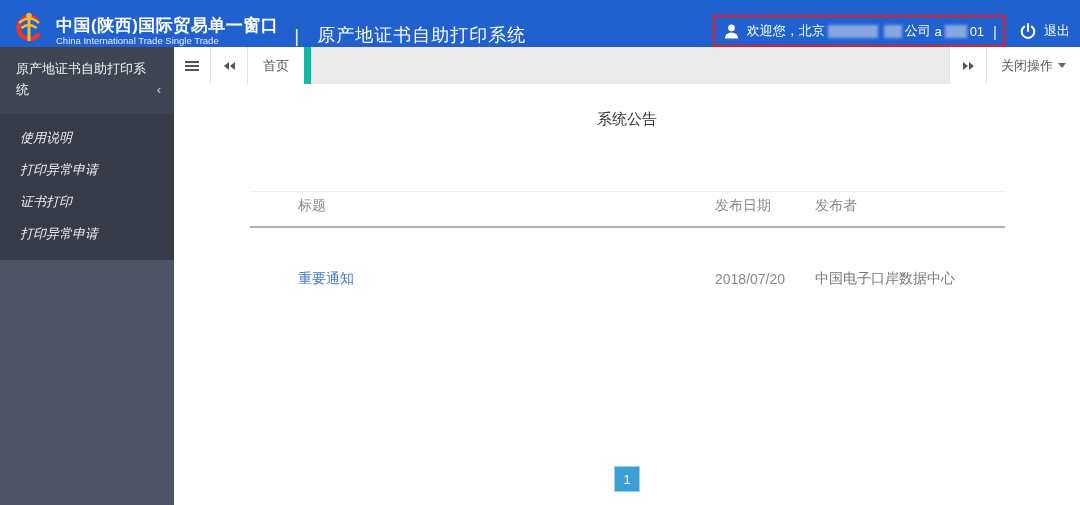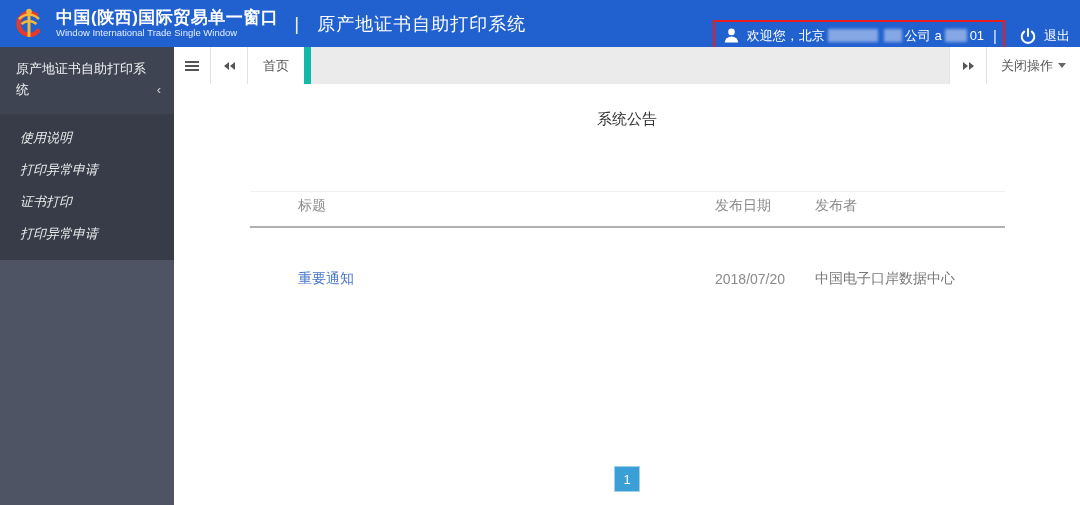--- a/index.html
+++ b/index.html
@@ -1,21 +1,21 @@
 <!DOCTYPE html>
 <html><head>
 <meta charset="utf-8">
 <style>
   * { margin:0; padding:0; box-sizing:border-box; }
   html,body { width:1080px; height:505px; overflow:hidden; }
   body { font-family:"Liberation Sans","DejaVu Sans",sans-serif; background:#fff; }
   .page { width:1080px; height:505px; display:flex; flex-direction:column; }
 
   
-  .header { height:47px; background:#2161cf; display:flex; align-items:center; padding:0 10px 0 10px; color:#fff; flex-shrink:0; }
+  .header { height:47px; background:#2161cf; display:flex; align-items:flex-end; padding:0 10px 0 10px; color:#fff; flex-shrink:0; }
   .logo { width:38px; height:38px; margin-right:8px; display:flex; align-items:center; justify-content:center; }
   .org-block { display:flex; flex-direction:column; line-height:1.15; }
   .org-title { font-size:17px; font-weight:bold; letter-spacing:0.5px; }
   .org-sub { font-size:9.5px; color:#e3ecff; margin-top:1px; }
   .h-divider { font-size:19px; font-weight:300; color:rgba(255,255,255,0.9); margin:0 18px 0 16px; }
   .app-title { font-size:18px; font-weight:500; letter-spacing:1px; }
 
   .header-right { margin-left:auto; display:flex; align-items:center;margin-top:24px; }
   .welcome-box { display:flex; align-items:center; border:2px solid #e81e1e; padding:4px 6px 4px 8px; height:32px; }
   .user-icon { margin-right:7px; display:flex; }
@@ -78,21 +78,21 @@
       <svg width="36" height="36" viewBox="0 0 36 36">
         <path d="M27 25 a11 11 0 1 1 -2 -16" stroke="#e23b2e" stroke-width="4.5" fill="none" stroke-linecap="round"></path>
         <path d="M18 6 v25" stroke="#f3b83a" stroke-width="3" fill="none"></path>
         <path d="M8 13 q10 -9 20 0" stroke="#f3b83a" stroke-width="2.5" fill="none"></path>
         <path d="M10.5 18 q7.5 -6 15 0" stroke="#f3b83a" stroke-width="2.5" fill="none"></path>
         <circle cx="18" cy="5.5" r="2.8" fill="#f3b83a"></circle>
       </svg>
     </div>
     <div class="org-block">
       <div class="org-title">中国(陕西)国际贸易单一窗口</div>
-      <div class="org-sub">Window International Trade Single Window</div>
+      <div class="org-sub">China International Trade Single Trade</div>
     </div>
     <div class="h-divider">|</div>
     <div class="app-title">原产地证书自助打印系统</div>
 
     <div class="header-right">
       <div class="welcome-box">
         <span class="user-icon">
           <svg width="17" height="17" viewBox="0 0 16 16">
             <circle cx="8" cy="4.6" r="3.1" fill="#fff"></circle>
             <path d="M1.7 14.6 a6.3 5.6 0 0 1 12.6 0 z" fill="#fff"></path>

